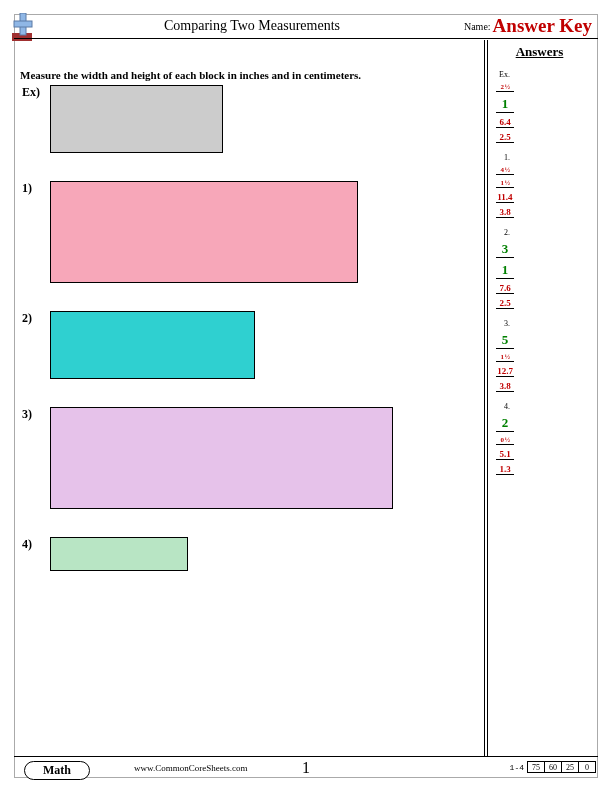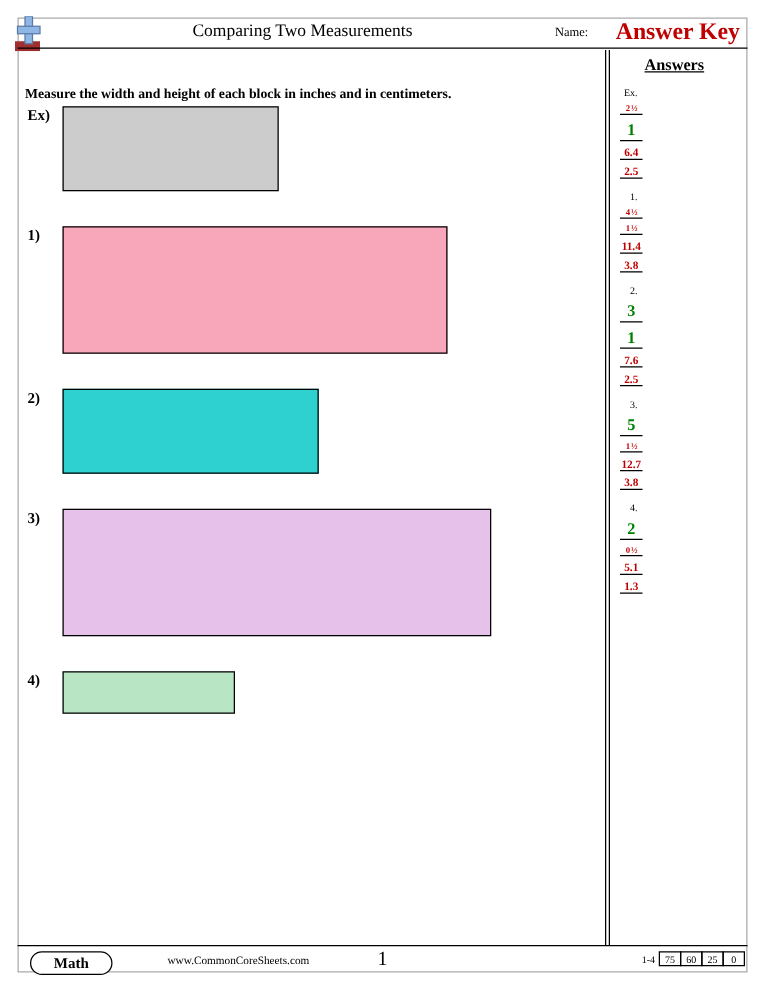--- a/index.html
+++ b/index.html
@@ -37,21 +37,21 @@
     margin-left: -2px;
     margin-top: 2px;
   }
   .title {
     flex: 1;
     text-align: center;
     font-size: 14px;
   }
   .name-label {
     font-size: 10px;
-    margin-right: 22px;
+    margin-right: 2px;
   }
   .answer-key {
     color: #c00000;
     font-weight: bold;
     font-size: 19px;
     margin-right: 6px;
   }
   .header-underline {
     position: absolute;
     left: 14px; right: 14px; top: 38px;
@@ -175,20 +175,21 @@
   }
   .footer-scores {
     position: absolute;
     right: 2px; top: 4px;
     display: flex;
     align-items: center;
     font-size: 8px;
   }
   .footer-range {
     margin-right: 4px;
+    font-family: Liberation Mono, monospace;
   }
   .score-box {
     border: 1px solid #000;
     width: 18px; height: 12px;
     display: inline-flex;
     align-items: center;
     justify-content: center;
     margin-left: -1px;
   }
 </style>

